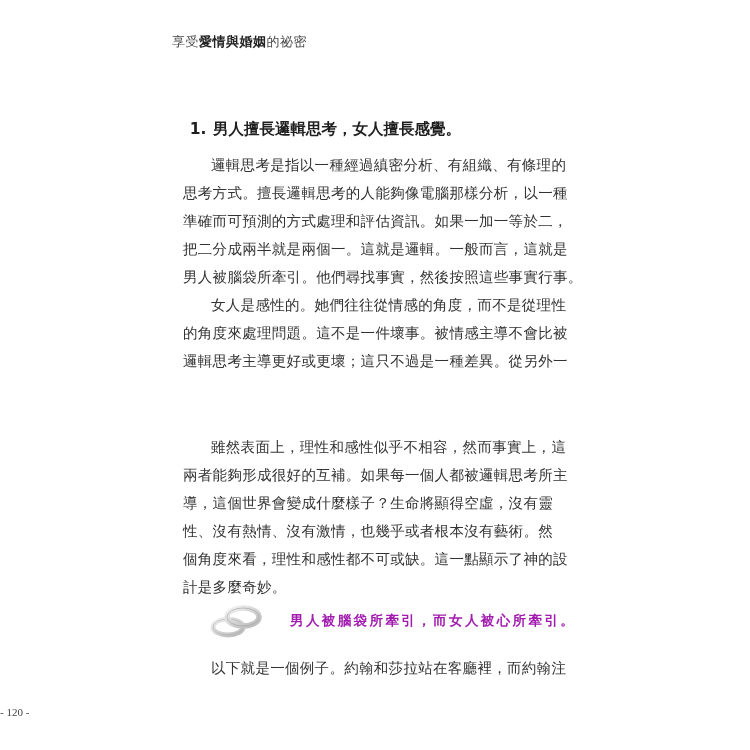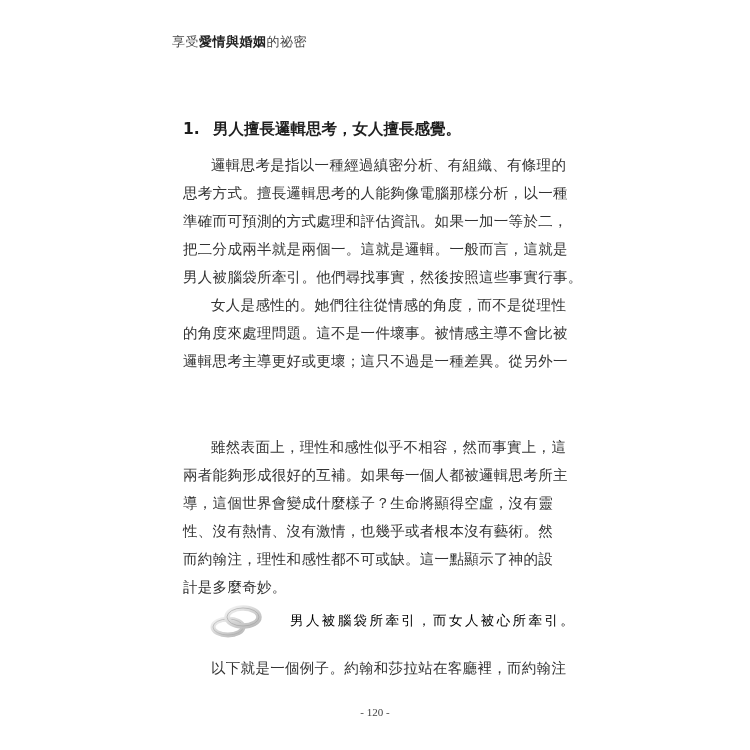--- a/index.html
+++ b/index.html
@@ -30,20 +30,21 @@
   }
   .section-title {
     position: absolute;
     left: 183px;
     top: 119px;
     font-family: "DejaVu Sans", "Liberation Sans", sans-serif;
     font-weight: bold;
     font-size: 15.5px;
     color: #1e1e1e;
     white-space: nowrap;
+    text-align: center;
   }
   .section-title .num {
     display: inline-block;
     width: 30px;
   }
   .body-text {
     position: absolute;
     left: 183px;
     width: 380px;
     font-size: 14.5px;
@@ -69,30 +70,30 @@
     align-items: center;
   }
   .rings-icon {
     width: 52px;
     height: 40px;
     margin-right: 28px;
     flex-shrink: 0;
   }
   .callout-text {
     font-size: 13.5px;
-    color: #000000;
+    color: #a21caf;
     letter-spacing: 2.4px;
     white-space: nowrap;
+    font-weight: bold;
   }
   .page-number {
     position: absolute;
     left: 0;
     width: 750px;
     top: 706px;
-    text-align: center;
     font-family: "Liberation Serif", "DejaVu Serif", serif;
     font-size: 11px;
     color: #444;
   }
 </style>
 </head>
 <body>
 
 <div class="running-header">
   <span>享受</span><span class="bold">愛情與婚姻</span><span>的祕密</span>
@@ -114,21 +115,21 @@
   <span class="line indent">女人是感性的。她們往往從情感的角度，而不是從理性</span>
   <span class="line">的角度來處理問題。這不是一件壞事。被情感主導不會比被</span>
   <span class="line">邏輯思考主導更好或更壞；這只不過是一種差異。從另外一</span>
 </div>
 
 <div class="body-text" style="top:396px;margin-top:37px;">
   <span class="line indent">雖然表面上，理性和感性似乎不相容，然而事實上，這</span>
   <span class="line">兩者能夠形成很好的互補。如果每一個人都被邏輯思考所主</span>
   <span class="line">導，這個世界會變成什麼樣子？生命將顯得空虛，沒有靈</span>
   <span class="line">性、沒有熱情、沒有激情，也幾乎或者根本沒有藝術。然</span>
-  <span class="line">而約翰注，理性和感性都不可或缺。這一點顯示了神的設</span>
+  <span class="line">個角度來看，理性和感性都不可或缺。這一點顯示了神的設</span>
   <span class="line">計是多麼奇妙。</span>
 </div>
 
 <div class="callout">
   <svg class="rings-icon" viewBox="0 0 52 40">
     <defs>
       <linearGradient id="ringGrad" x1="0" y1="0" x2="1" y2="1">
         <stop offset="0" stop-color="#f4f4f4"></stop>
         <stop offset="0.5" stop-color="#d4d4d4"></stop>
         <stop offset="1" stop-color="#b8b8b8"></stop>

